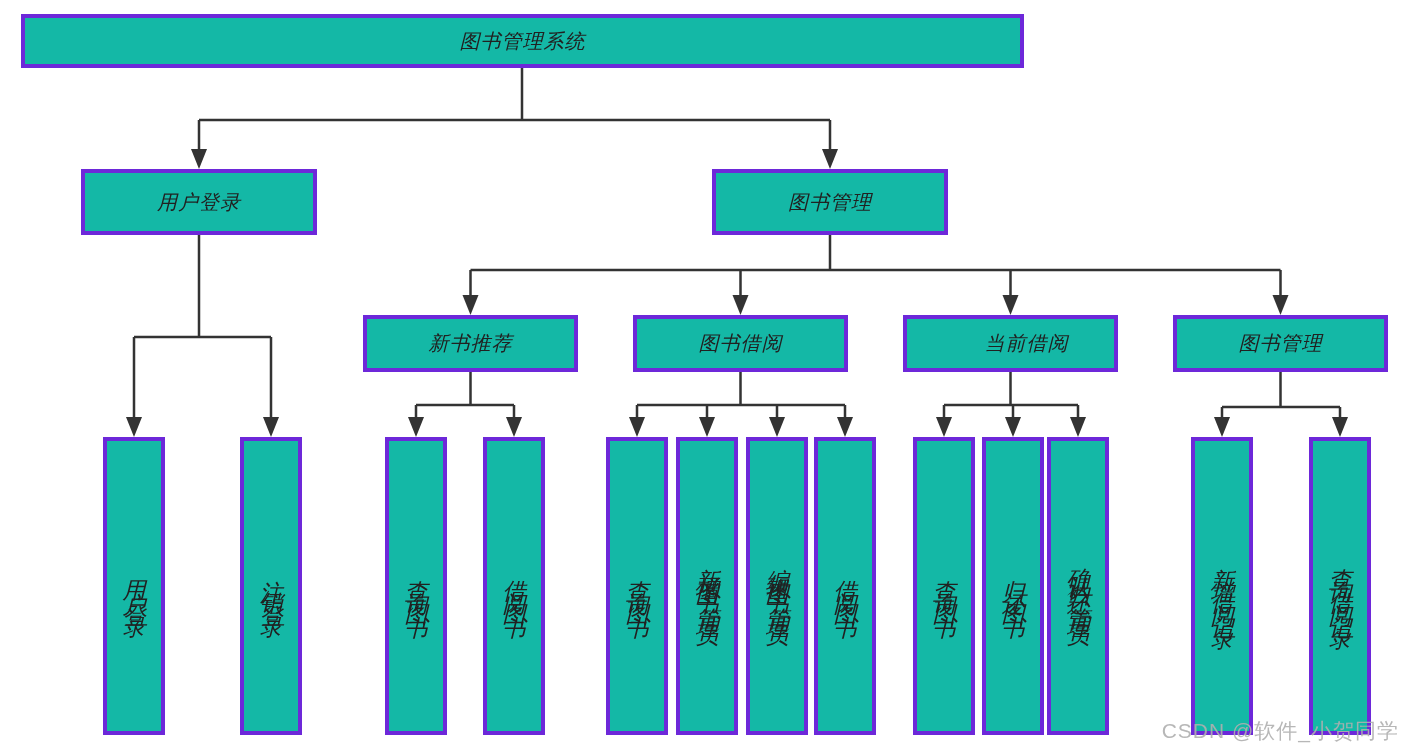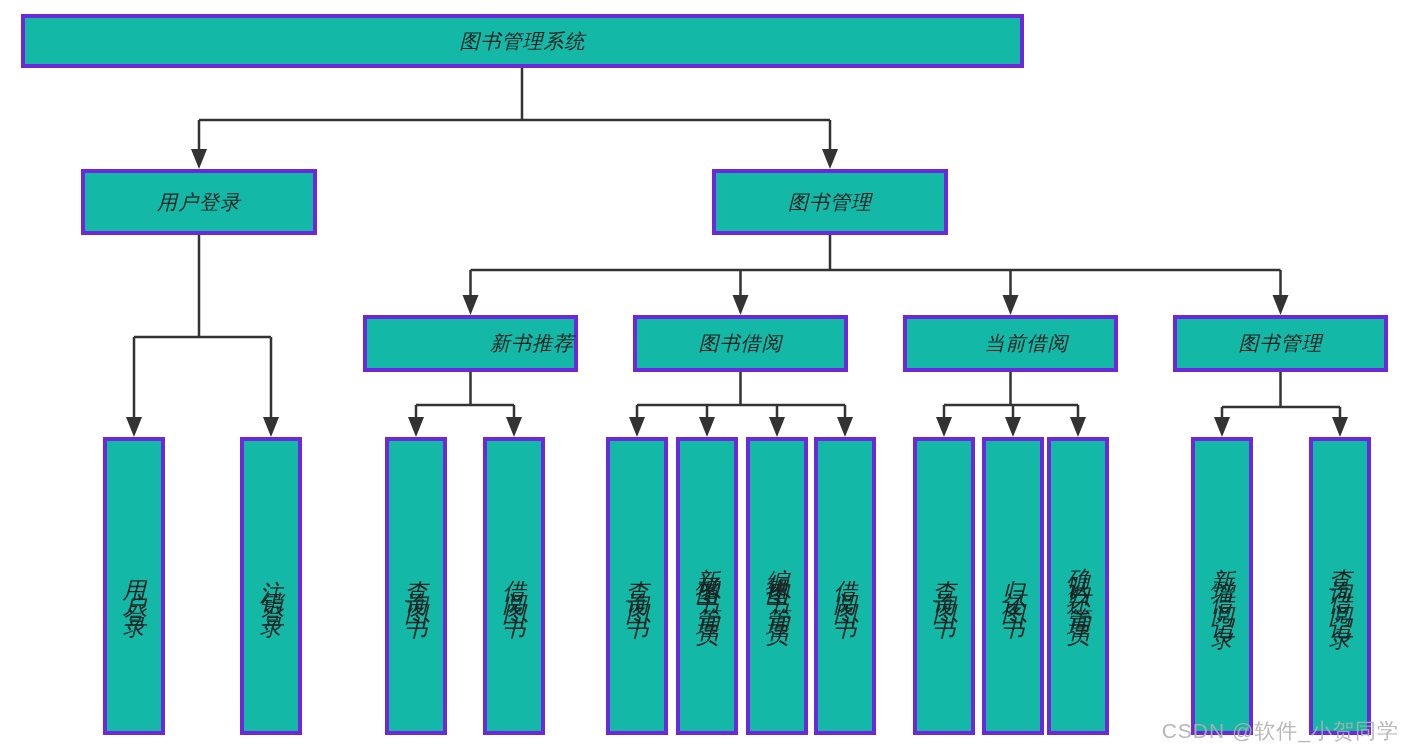--- a/index.html
+++ b/index.html
@@ -75,21 +75,21 @@
     <span>图书管理系统</span>
   </div>
 
   <div class="box h-box" style="left:81px;top:169px;width:236px;height:66px;">
     <span>用户登录</span>
   </div>
   <div class="box h-box" style="left:712px;top:169px;width:236px;height:66px;">
     <span>图书管理</span>
   </div>
 
-  <div class="box h-box" style="left:363px;top:315px;width:215px;height:57px;justify-content:flex-end;">
+  <div class="box h-box" style="left:363px;top:315px;width:215px;height:57px;">
     <span>新书推荐</span>
   </div>
   <div class="box h-box" style="left:633px;top:315px;width:215px;height:57px;text-align:center;">
     <span>图书借阅</span>
   </div>
   <div class="box h-box" style="left:903px;top:315px;width:215px;height:57px;padding-left:32px;">
     <span>当前借阅</span>
   </div>
   <div class="box h-box" style="left:1173px;top:315px;width:215px;height:57px;">
     <span>图书管理</span>

